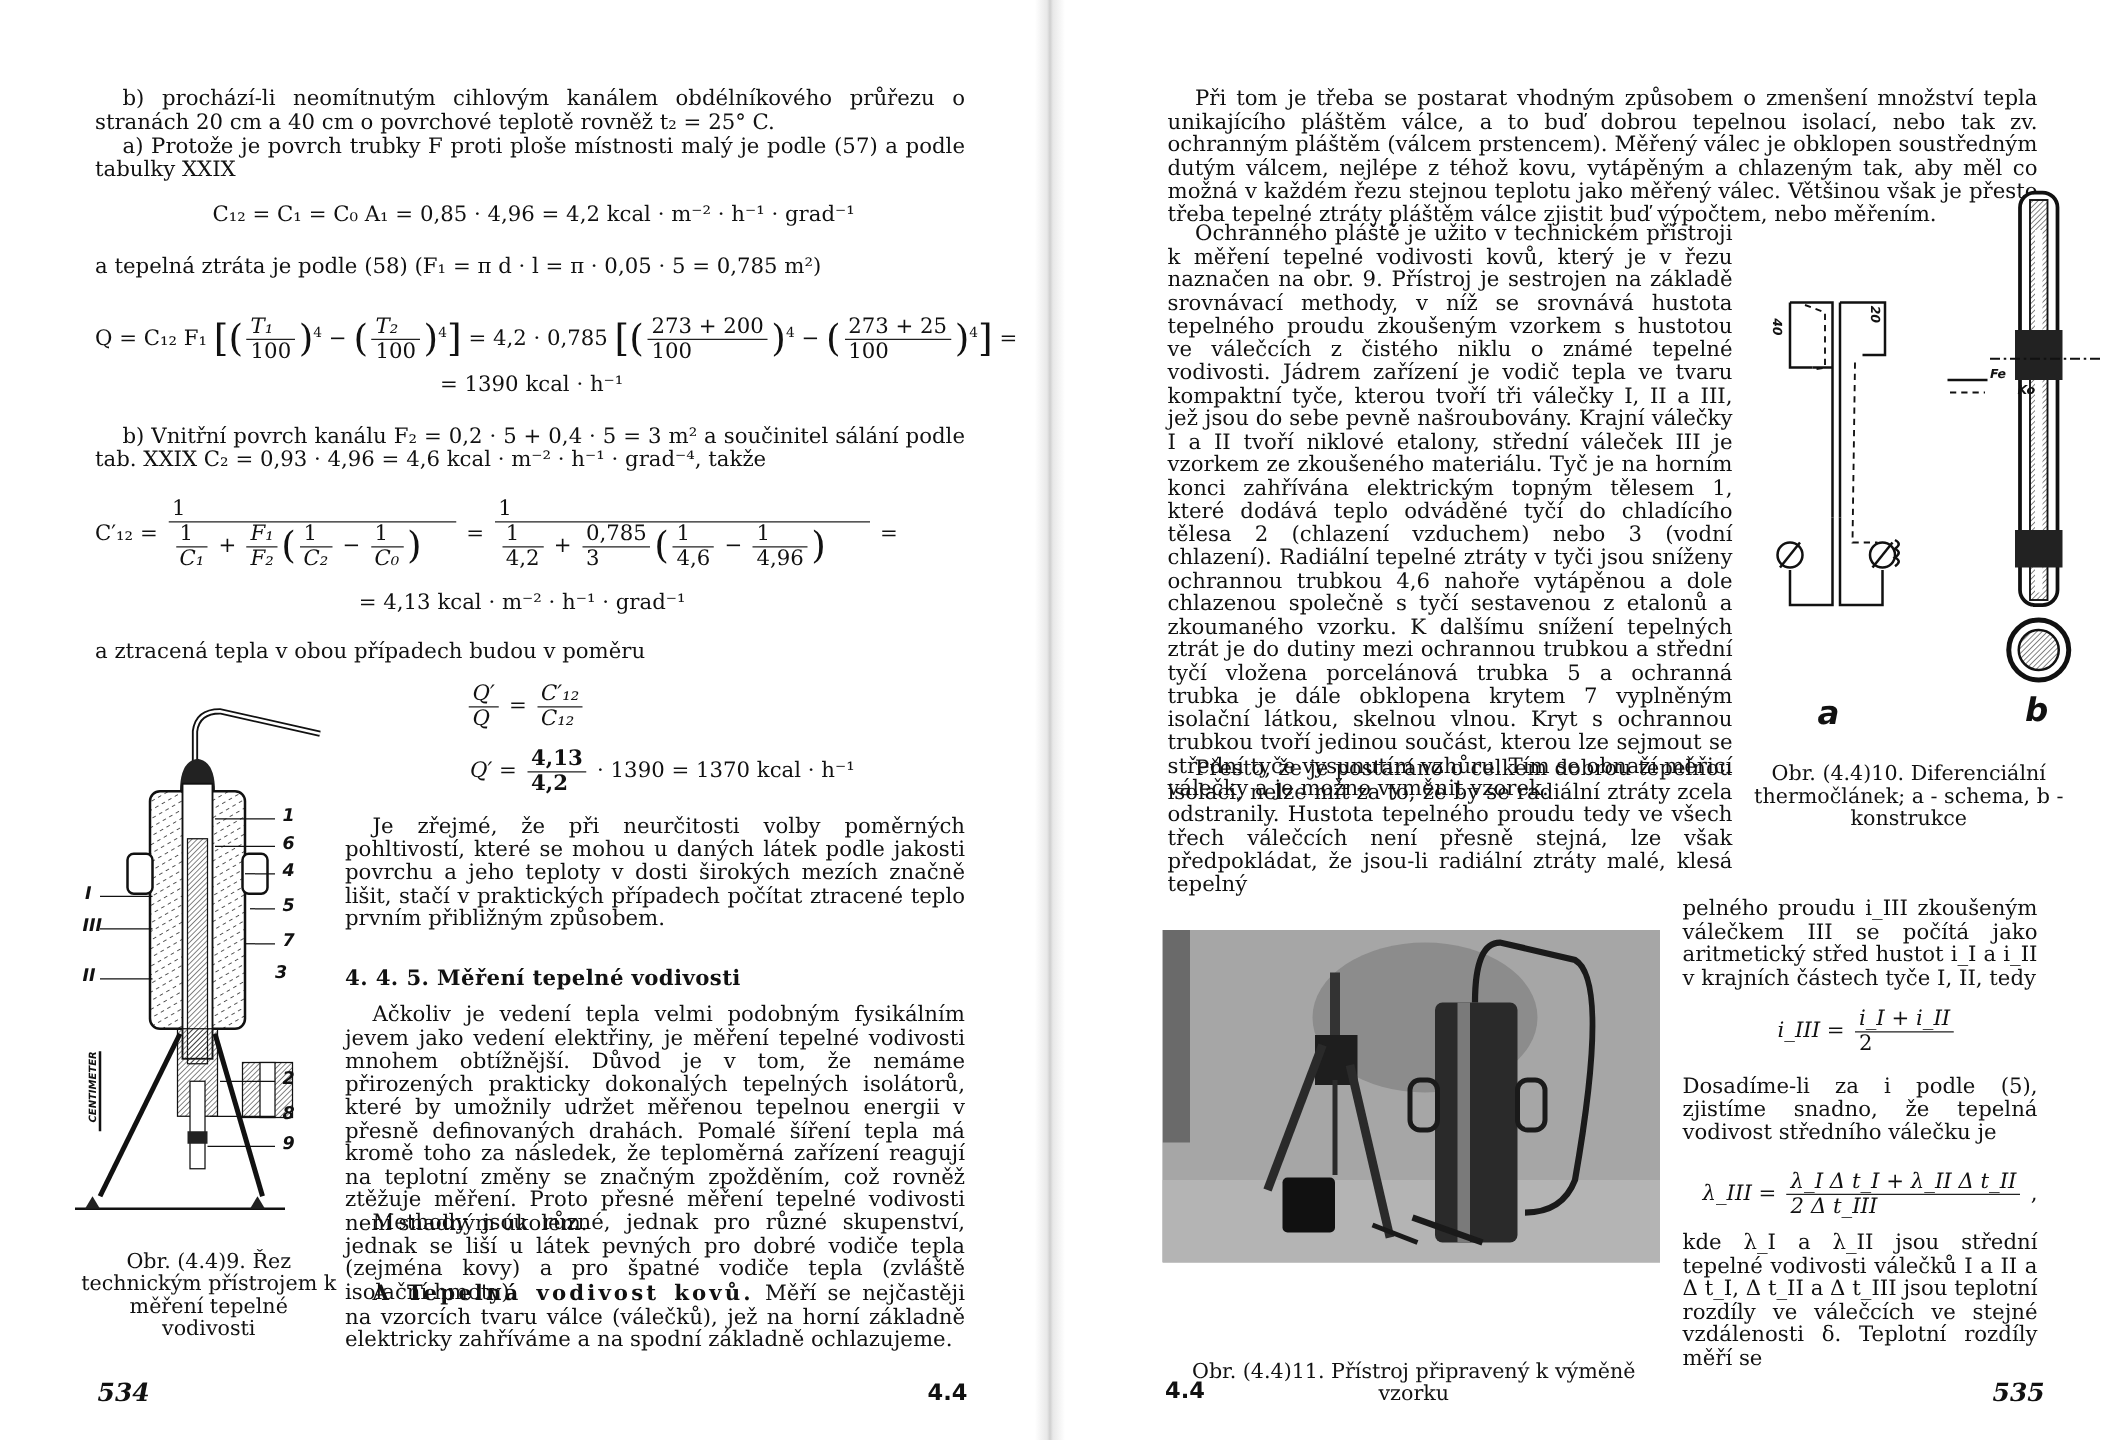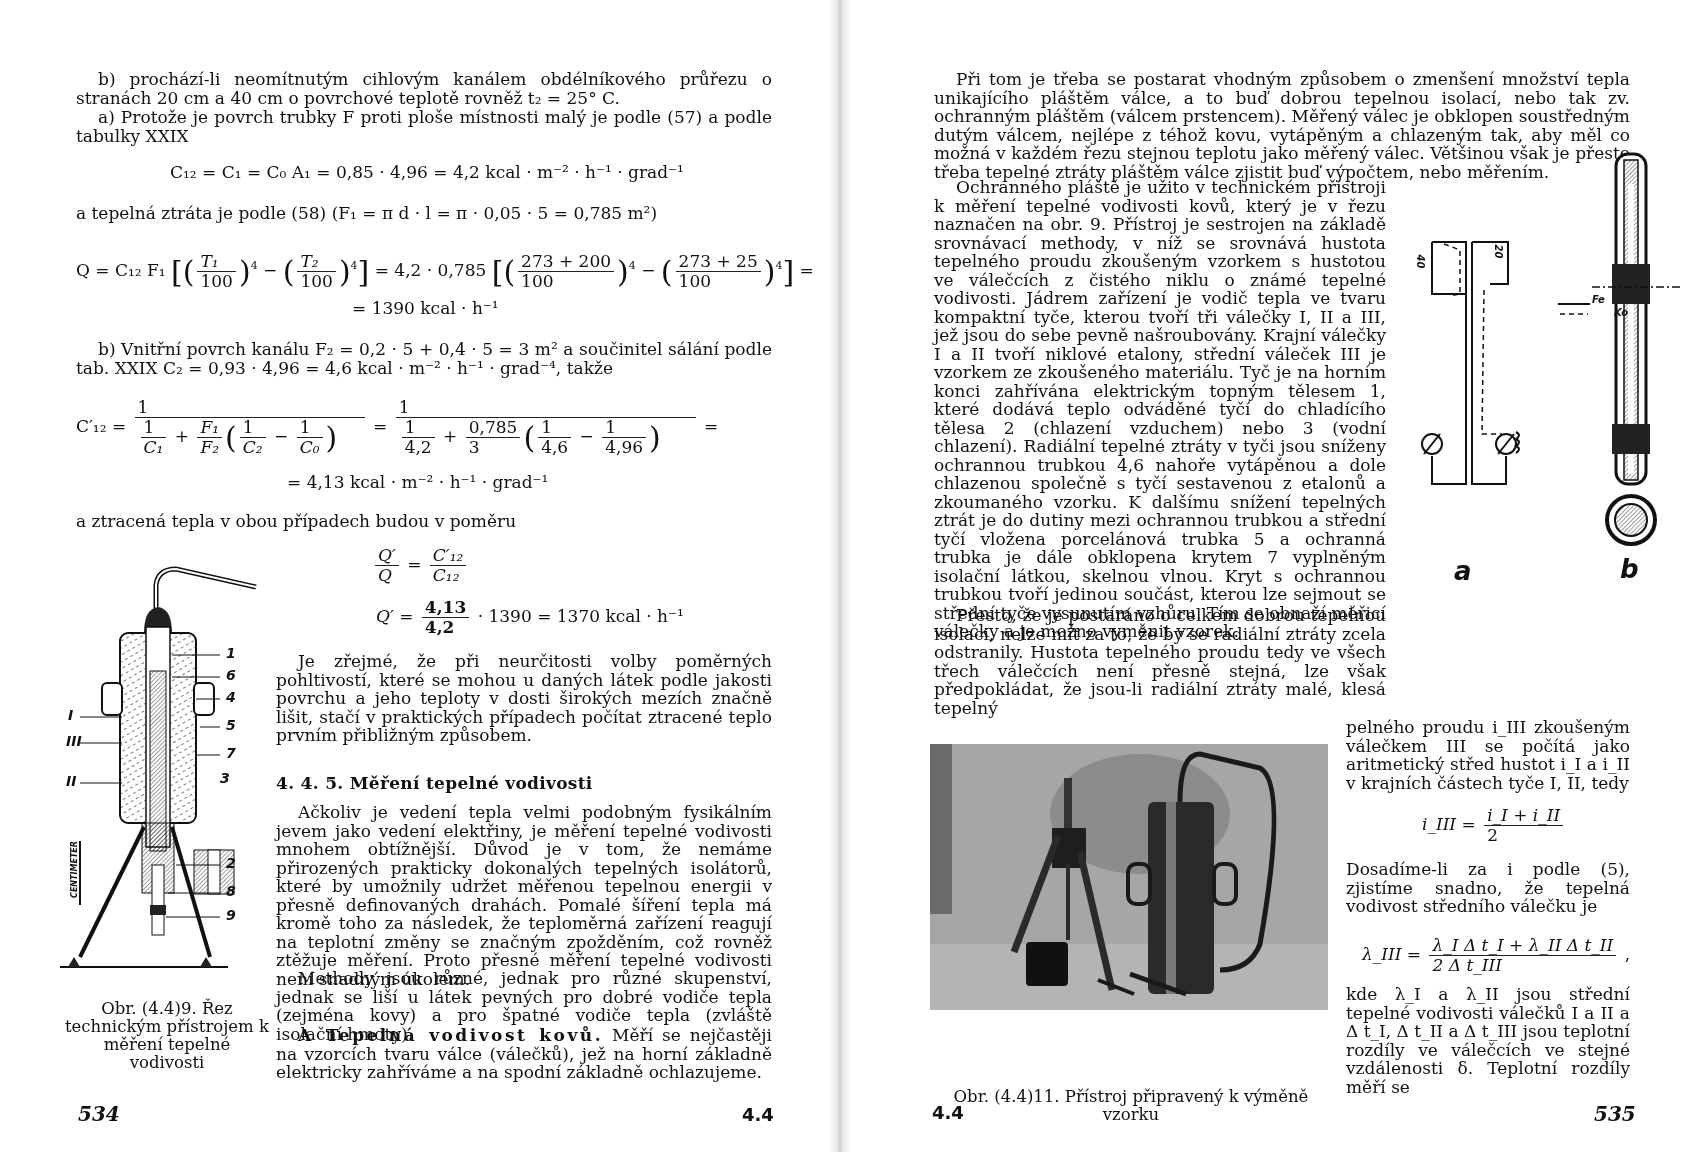--- a/index.html
+++ b/index.html
@@ -252,20 +252,21 @@
         <circle cx="239" cy="376" r="24" fill="#fff" stroke="#111" stroke-width="4"></circle>
         <circle cx="239" cy="376" r="16" fill="url(#hatch2)" stroke="#111" stroke-width="2"></circle>
       </svg>
       <span class="lbl" style="left:22px;top:112px;font-size:10px;transform:rotate(90deg);">40</span>
       <span class="lbl" style="left:100px;top:102px;font-size:10px;transform:rotate(90deg);">20</span>
       <span class="lbl" style="left:200px;top:150px;font-size:10px;">Fe</span>
       <span class="lbl" style="left:200px;top:163px;font-size:10px;margin-left:22px;">Ko</span>
       <span class="abig" style="left:62px;top:412px;">a</span>
       <span class="abig" style="left:228px;top:410px;">b</span>
     </div>
+    <div class="cap" style="left:544px;top:610px;width:262px;">Obr. (4.4)10. Diferenciální thermočlánek; a - schema, b - konstrukce</div>
 
     <div class="fig" style="left:78px;top:744px;width:398px;height:266px;background:#9a9a9a;overflow:hidden;">
       <svg width="398" height="266" viewBox="0 0 398 266">
         <rect width="398" height="266" fill="#a6a6a6"></rect>
         <ellipse cx="210" cy="70" rx="90" ry="60" fill="#8c8c8c"></ellipse>
         <rect x="0" y="0" width="22" height="170" fill="#6a6a6a"></rect>
         <path d="M0 200 L398 200 L398 266 L0 266 Z" fill="#b4b4b4"></path>
         <rect x="134" y="34" width="8" height="60" fill="#333"></rect>
         <rect x="122" y="84" width="34" height="40" fill="#1e1e1e"></rect>
         <path d="M128 92 L84 208" stroke="#2a2a2a" stroke-width="7"></path>

